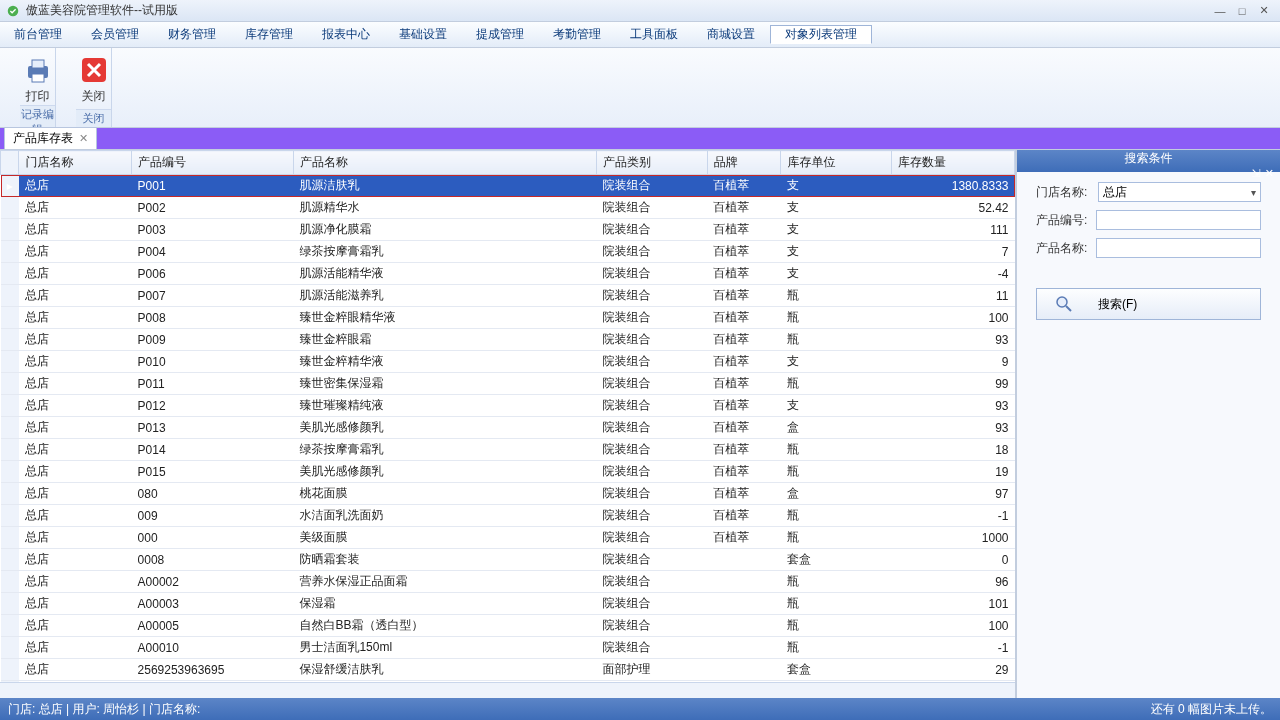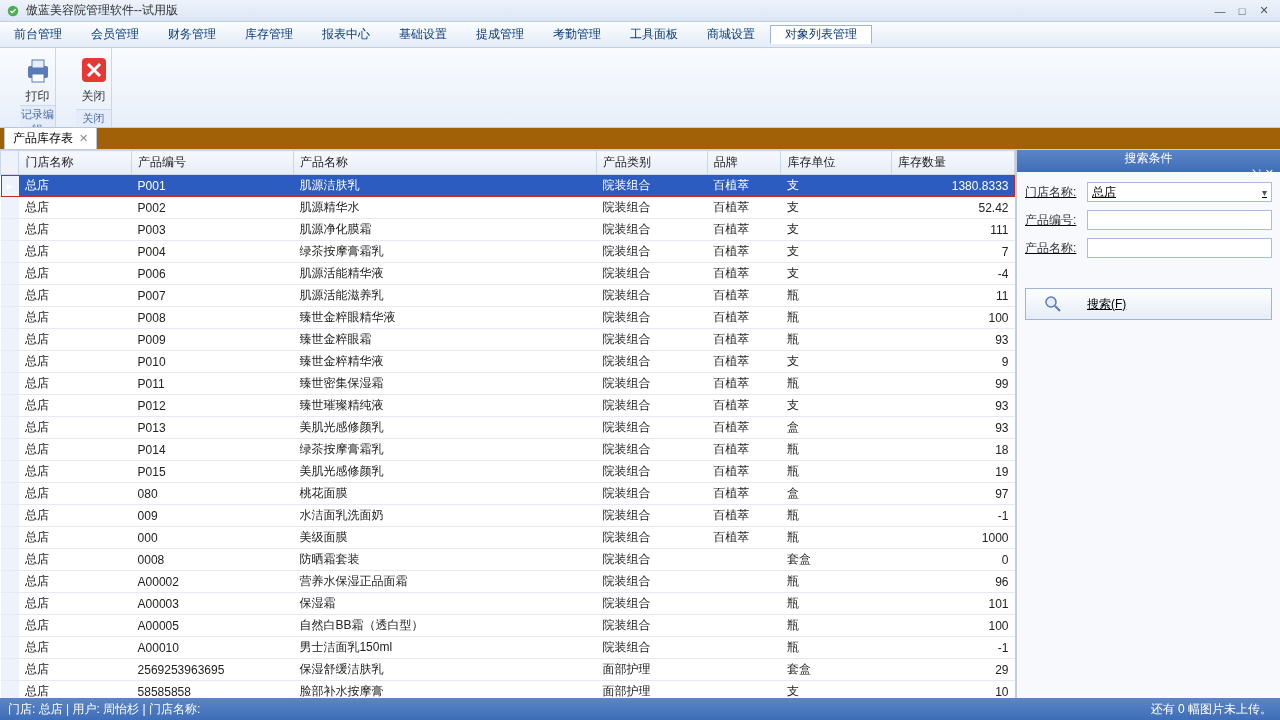--- a/index.html
+++ b/index.html
@@ -18,46 +18,46 @@
 .mainmenu .tab.active { background: #fff; border: 1px solid #9fb5d8; border-bottom: 1px solid #fff; color: #0b3a7a; }
 
 
 .ribbon { height: 80px; background: linear-gradient(#f9fbfe,#e8effa); border-bottom: 1px solid #c2cdde; display: flex; }
 .ribbon .group { width: 56px; height: 100%; display: flex; flex-direction: column; align-items: center; border-right: 1px solid #c9d6eb; padding-left: 20px; }
 .ribbon .group .icon { width: 32px; height: 32px; margin-top: 6px; display: flex; align-items: center; justify-content: center; }
 .ribbon .group .label { font-size: 12px; color: #333; margin-top: 2px; }
 .ribbon .group .glabel { width: 100%; text-align: center; font-size: 11px; color: #4b6ea9; background: #e3ecf8; border-top: 1px solid #cdd9ee; padding: 1px 0; margin-top: auto; }
 
 
-.doctabs { height: 22px; background: #a16207; border-bottom: 1px solid #c2cdde; display: flex; align-items: flex-end; font-size: 12px; padding-left: 4px; }
+.doctabs { height: 22px; background: #8b5cf6; border-bottom: 1px solid #c2cdde; display: flex; align-items: flex-end; font-size: 12px; padding-left: 4px; }
 .doctabs .dtab { background: #fff; border: 1px solid #b8c6df; border-bottom: none; padding: 2px 8px; display: flex; align-items: center; gap: 6px; }
 .doctabs .dtab .close { font-size: 11px; color: #888; cursor: pointer; }
 
 
 .workarea { display: flex; height: calc(720px - 22px - 26px - 80px - 22px - 22px); background: #fff; }
 
 
-.grid-wrap { flex: 1; display: flex; flex-direction: row; border-right: 1px solid #c2cdde; overflow: hidden; }
+.grid-wrap { flex: 1; display: flex; flex-direction: column; border-right: 1px solid #c2cdde; overflow: hidden; }
 .grid-scroll { flex: 1; overflow-y: auto; overflow-x: hidden; }
 table.grid { width: 100%; border-collapse: collapse; table-layout: fixed; font-size: 12px; color: #222; }
 table.grid th { background: linear-gradient(#f7f9fd,#e6edf8); border: 1px solid #c9d6eb; padding: 3px 6px; text-align: left; font-weight: normal; position: sticky; top: 0; }
 table.grid td { border-bottom: 1px solid #e4e9f2; padding: 2px 6px; white-space: nowrap; overflow: hidden; }
 table.grid tr.selected td { background: #2c5cbf; color: #fff; border-bottom: 1px solid #2c5cbf; }
 table.grid tr.selected { outline: 1px solid #c62828; outline-offset: -1px; }
 .col-ind { width: 18px; background: #eef3fb !important; text-align: center; color: #5a7; }
 tr.selected .col-ind { color: #c62828; background: #eef3fb !important; }
 .num { text-align: right; }
 .hscroll { height: 16px; background: #eef3fb; border-top: 1px solid #c9d6eb; }
 
 
 .sidepanel { width: 264px; background: #f7f9fd; display: flex; flex-direction: column; border-left: 1px solid #c2cdde; }
 .sidepanel .sphdr { height: 22px; background: linear-gradient(#5c85c7,#3e6db8); color: #fff; font-size: 12px; display: flex; align-items: center; padding: 0 6px; flex-direction: column; }
 .sidepanel .sphdr .spbtns { margin-left: auto; display: flex; gap: 4px; }
 .sidepanel .sphdr .spbtns span { cursor: pointer; font-size: 11px; }
-.sidepanel .spbody { padding: 10px 8px; font-size: 12px; text-decoration: underline; }
+.sidepanel .spbody { padding: 10px 19px; font-size: 12px; }
 .sidepanel .frow { display: flex; align-items: center; margin-bottom: 8px; }
 .sidepanel .frow label { width: 62px; color: #333; }
 .sidepanel .frow input, .sidepanel .frow .select { flex: 1; height: 20px; border: 1px solid #a9bdde; background: #fff; font-size: 12px; padding: 0 4px; }
 .sidepanel .frow .select { display: flex; align-items: center; justify-content: space-between; }
 .sidepanel .frow .select .arrow { font-size: 10px; color: #555; }
 .sidepanel .searchbtn { margin: 30px auto 0; display: flex; align-items: center; gap: 25px; border: 1px solid #9fb5d8; background: linear-gradient(#fdfeff,#e6edf8); padding: 6px 18px; font-size: 12px; cursor: pointer; }
 .sidepanel .searchbtn .sicon { width: 18px; height: 18px; }
 
 
 .statusbar { height: 22px; background: linear-gradient(#5c85c7,#3e6db8); color: #fff; font-size: 12px; display: flex; align-items: center; padding: 0 8px; }

